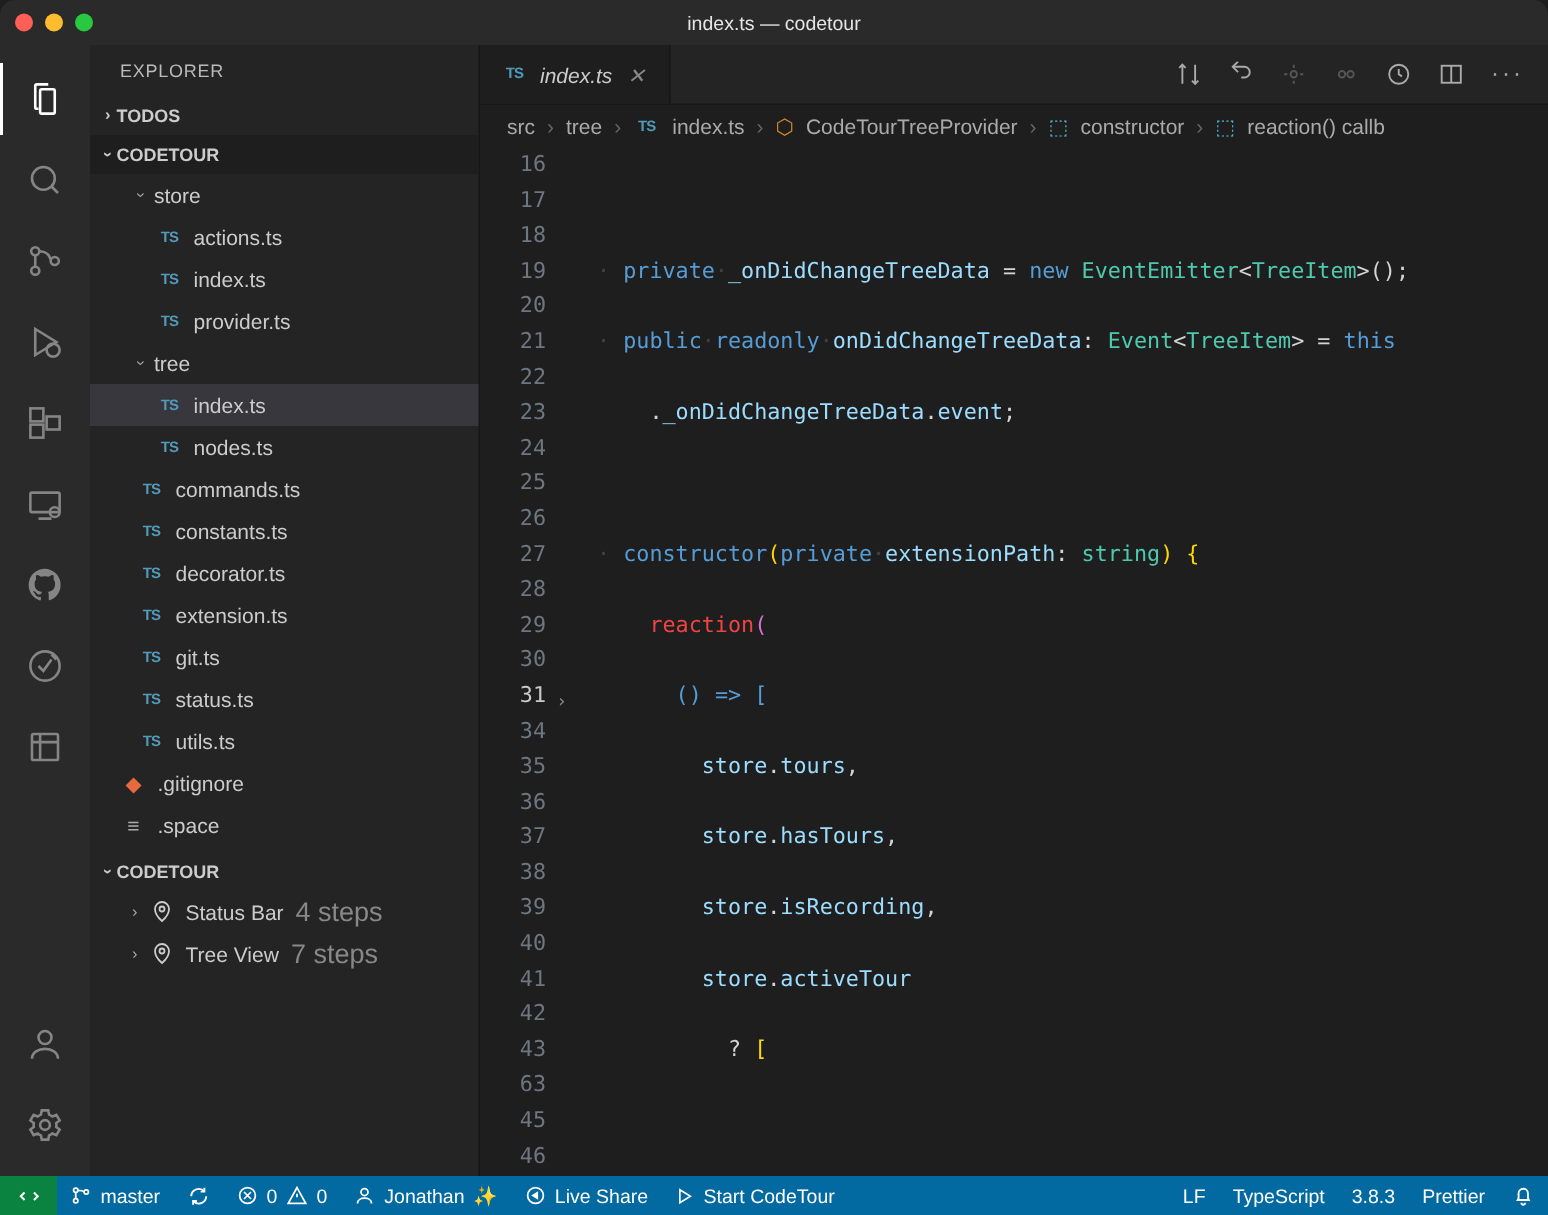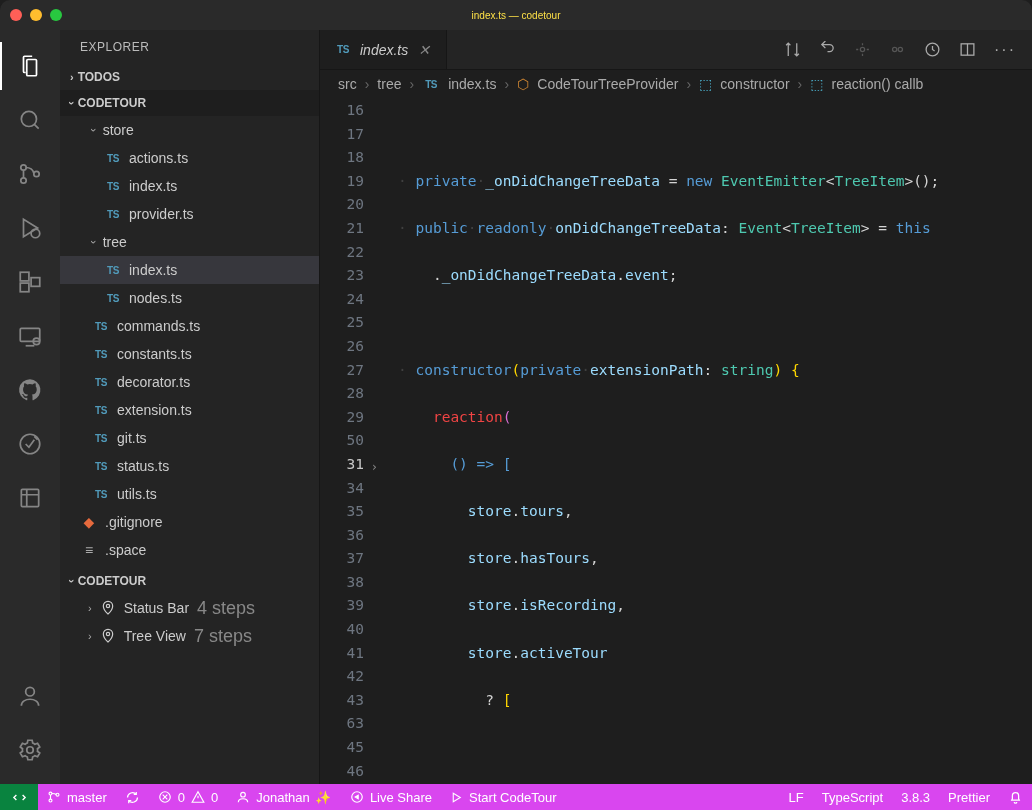--- a/index.html
+++ b/index.html
@@ -21,21 +21,21 @@
   padding: 0 10px;
   position: relative;
   border-top-left-radius: 10px;
   border-top-right-radius: 10px;
 }
 .traffic-lights { display: flex; gap: 8px; }
 .traffic-light { width: 12px; height: 12px; border-radius: 50%; }
 .tl-close { background: #ff5f57; }
 .tl-min { background: #ffbd2e; }
 .tl-max { background: #28c840; }
-.title-center { position: absolute; left: 50%; transform: translateX(-50%); font-size: 10px; color: #fde047; }
+.title-center { position: absolute; left: 50%; transform: translateX(-50%); font-size: 13px; color: #e5e5e5; }
 .main-row { display: flex; flex: 1; min-height: 0; }
 .activity-bar {
   width: 60px;
   background: #2a2a2a;
   display: flex;
   flex-direction: column;
   align-items: center;
   padding-top: 12px;
   gap: 6px;
 }
@@ -174,21 +174,21 @@
 .id { color: #9cdcfe; }
 .fn { color: #ef4444; }
 .ty { color: #4ec9b0; }
 .pn { color: #d4d4d4; }
 .pnb { color: #ffd700; } 
 .pnm { color: #da70d6; } 
 .pnb2 { color: #569cd6; }
 .dot-guide { color:#404040; }
 .status-bar {
   height: 26px;
-  background: #d946ef;
+  background: #0369a1;
   display: flex;
   align-items: center;
   font-size: 13px;
   color: #fff;
 }
 .sb-remote { background: #09833f; width: 38px; height: 100%; display: flex; align-items: center; justify-content: center;}
 .sb-seg { display: flex; align-items: center; gap: 6px; padding: 0 9px; height: 100%;}
 .sb-right { margin-left: auto; display: flex; align-items: center;}
 svg { display: block; }
 </style>
@@ -457,21 +457,21 @@
         <div class="ln">20</div>
           <div class="ln">21</div>
           <div class="ln">22</div>
           <div class="ln">23</div>
         <div class="ln">24</div>
           <div class="ln">25</div>
           <div class="ln">26</div>
           <div class="ln">27</div>
         <div class="ln">28</div>
           <div class="ln">29</div>
-          <div class="ln">50</div>
+          <div class="ln">30</div>
         <div class="ln cur">31<span class="fold-chev">›</span></div>
         <div class="ln">34</div>
           <div class="ln">35</div>
           <div class="ln">36</div>
           <div class="ln">37</div>
         <div class="ln">38</div>
           <div class="ln">39</div>
           <div class="ln">40</div>
           <div class="ln">41</div>
         <div class="ln">42</div>

